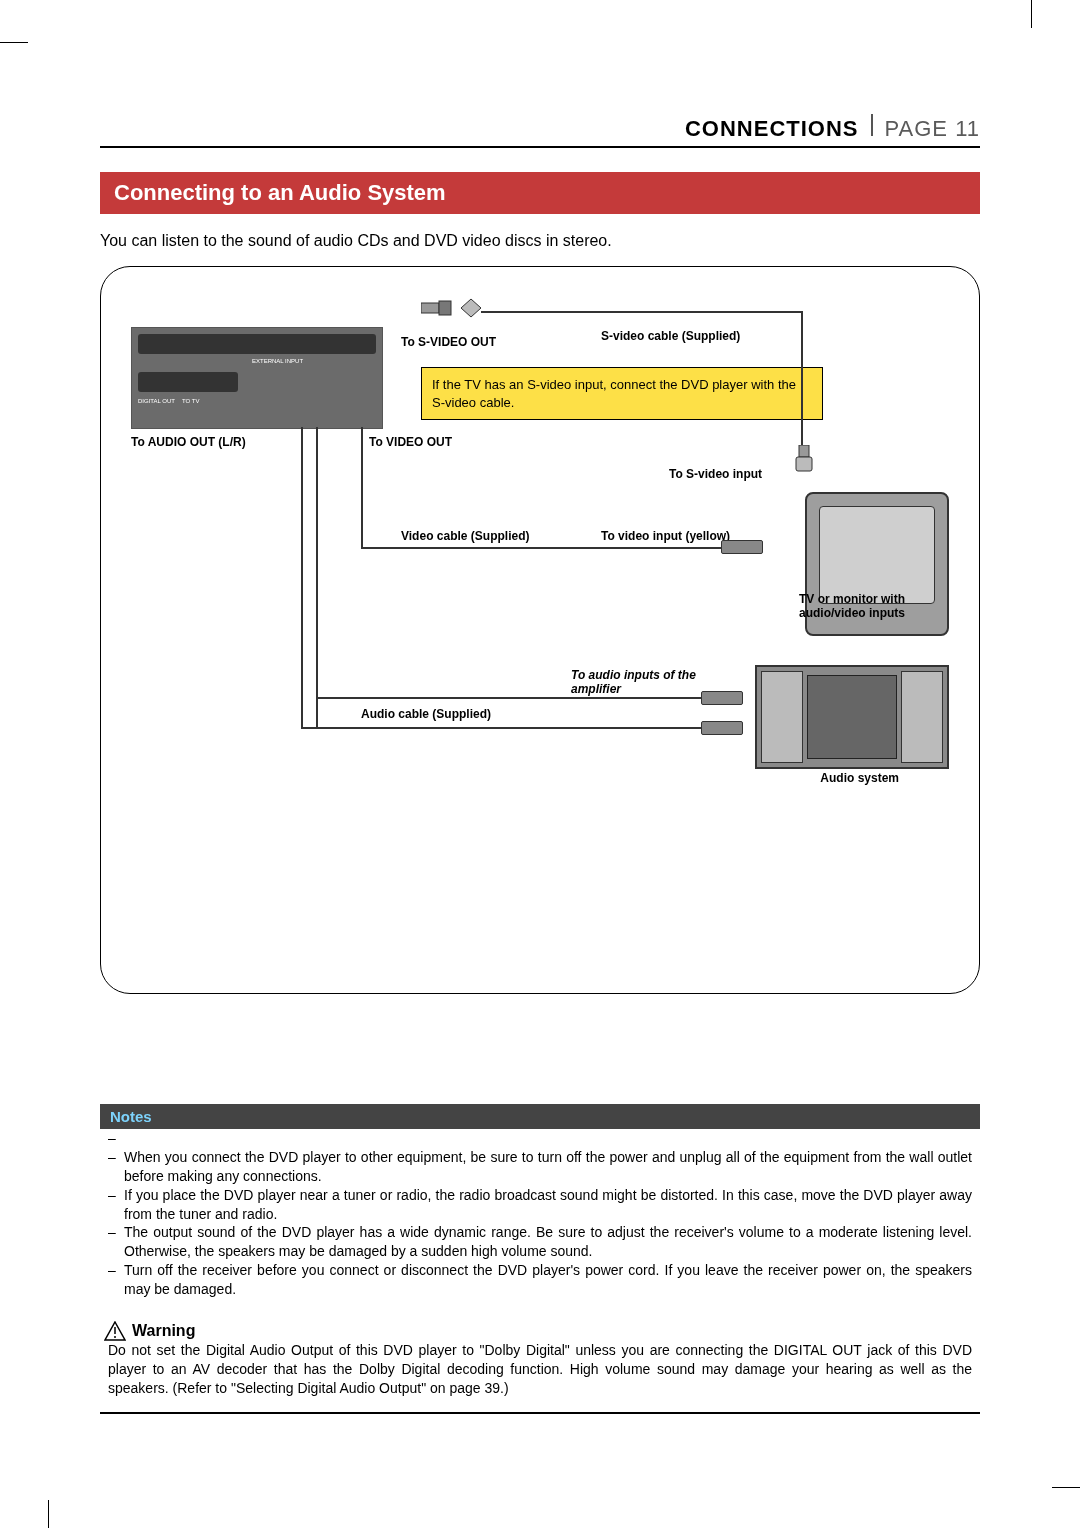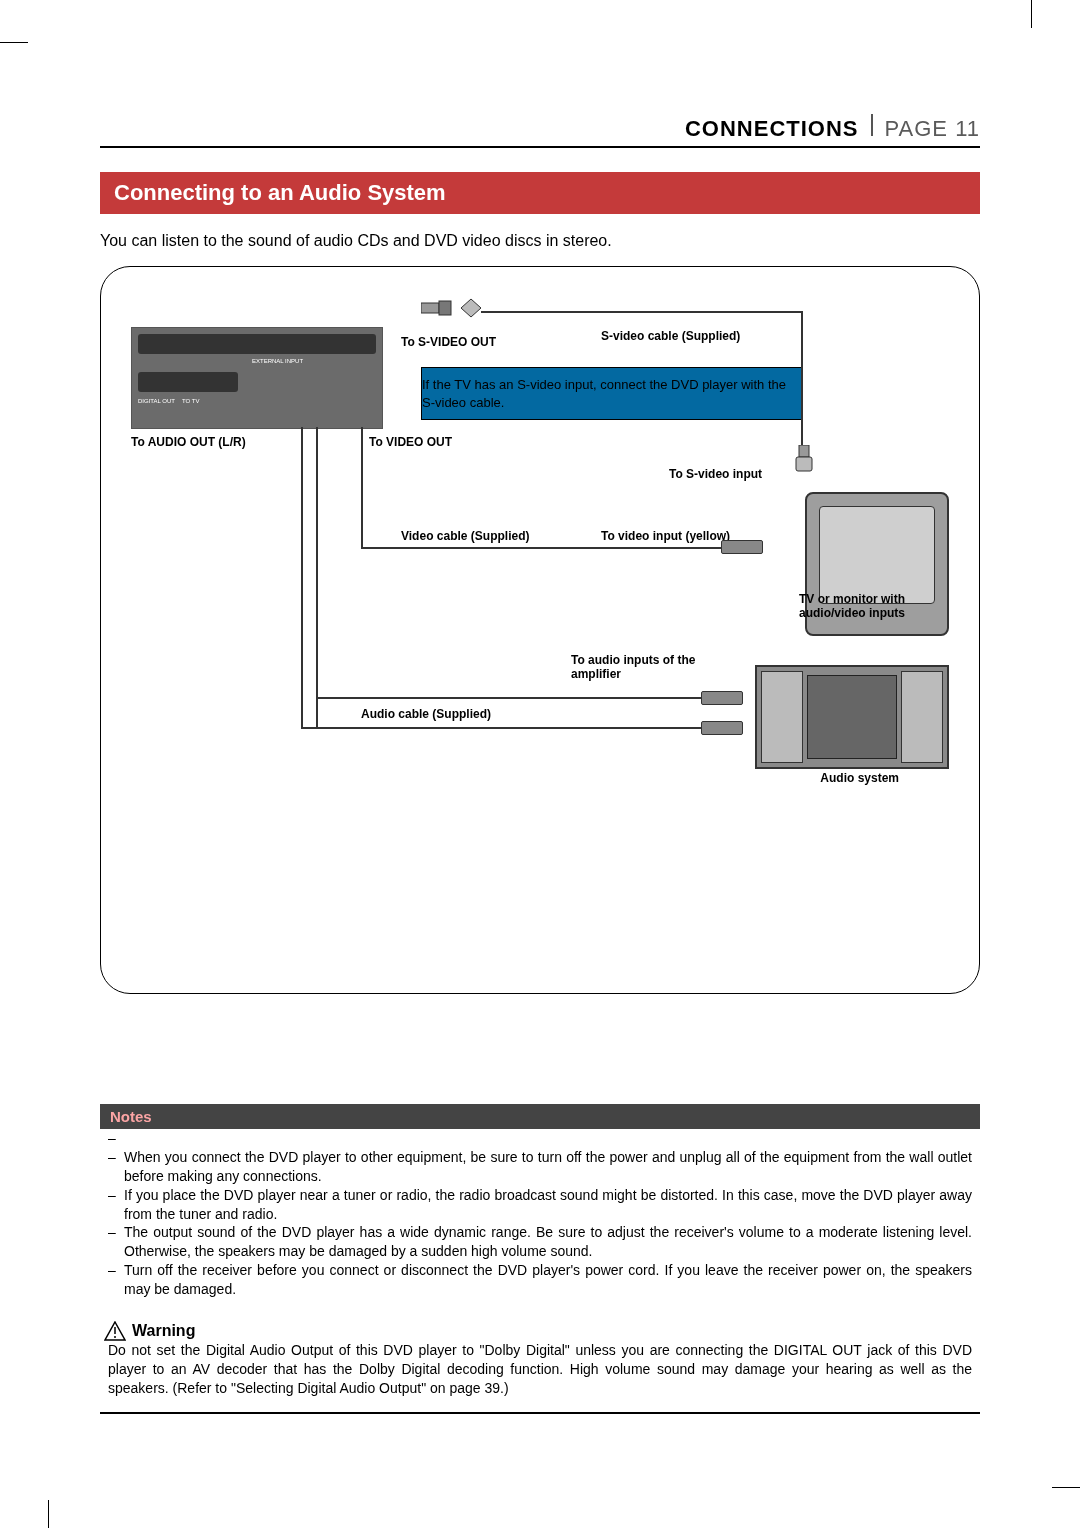--- a/index.html
+++ b/index.html
@@ -10,21 +10,21 @@
   .crop-tr-v { position:absolute; top:0; right:48px; width:1px; height:28px; background:#000; }
   .header-row { display:flex; justify-content:flex-end; align-items:baseline; border-bottom:2px solid #000; padding-bottom:4px; margin-bottom:24px;margin-top:24px; }
   .header-sec { font-weight:700; letter-spacing:1px; font-size:22px; }
   .header-div { width:2px; background:#555; height:22px; margin:0 12px; display:inline-block; }
   .header-page { font-size:22px; color:#5a5a5a; letter-spacing:1px; }
   .title-bar { background:#c43a3a; color:#fff; font-weight:700; font-size:22px; padding:8px 14px; margin-bottom:18px; }
   .intro { font-weight:400; font-size:16px; margin-bottom:16px; }
   .diagram-box { position:relative; border:1.5px solid #000; border-radius:30px; height:728px; width:100%; box-sizing:border-box; font-size:12px; font-weight:700; }
   .diagram-box * { position:absolute; }
   .rear-panel { left:30px; top:60px; width:250px; height:100px; border:1px solid #555; background:#6b6b6b; }
-  .info-box { left:320px; top:100px; width:380px; padding:8px 0; border:1px solid #000; font-weight:400; font-size:13px; line-height:1.35; background:#0369a1; }
+  .info-box { left:320px; top:100px; width:380px; padding:8px 10px; border:1px solid #000; font-weight:400; font-size:13px; line-height:1.35; background:#fde047; }
   .lbl { font-size:12px; font-weight:700; white-space:nowrap; }
   .tv-box { right:30px; top:225px; width:140px; height:140px; border:2px solid #333; border-radius:8px; background:#9e9e9e; }
   .tv-screen { left:12px; top:12px; right:12px; bottom:30px; background:#cfcfcf; border:1px solid #333; border-radius:4px; }
   .audio-sys { right:30px; top:398px; width:190px; height:100px; border:2px solid #333; background:#8a8a8a; }
   .speaker-l, .speaker-r { top:4px; width:40px; bottom:4px; background:#bbb; border:1px solid #333; }
   .speaker-l { left:4px; } .speaker-r { right:4px; }
   .amp-center { left:50px; right:50px; top:8px; bottom:8px; background:#666; border:1px solid #222; }
   .svideo-plug-top { left:320px; top:30px; width:60px; height:22px; }
   .cable-v { width:2px; background:#333; }
   .cable-h { height:2px; background:#333; }
@@ -106,35 +106,35 @@
 
     <span class="lbl" style="left:300px; top:262px;">Video cable (Supplied)</span>
     <span class="lbl" style="left:500px; top:262px;">To video input (yellow)</span>
     <div class="plug" style="left:620px; top:273px;"></div>
 
     <div class="tv-box">
       <div class="tv-screen"></div>
     </div>
     <span class="lbl" style="right:30px; top:325px; text-align:left; width:150px; white-space:normal;">TV or monitor with audio/video inputs</span>
 
-    <span class="lbl" style="left:470px; top:386px; width:140px; white-space:normal;">To audio inputs of the amplifier</span>
+    <span class="lbl" style="left:470px; top:401px; width:140px; white-space:normal;font-style:italic;">To audio inputs of the amplifier</span>
     <span class="lbl" style="left:260px; top:440px;">Audio cable (Supplied)</span>
     <div class="plug" style="left:600px; top:424px;"></div>
     <div class="plug" style="left:600px; top:454px;"></div>
 
     <div class="audio-sys">
       <div class="speaker-l"></div>
       <div class="speaker-r"></div>
       <div class="amp-center"></div>
     </div>
     <span class="lbl" style="right:80px; top:504px;">Audio system</span>
   </div>
 
   <div style="display:flex; align-items:stretch; margin-top:110px;">
-    <div style="background:#444; color:#fca5a5; font-weight:700; font-size:15px; padding:4px 18px 4px 10px;">Notes</div>
+    <div style="background:#444; color:#7dd3fc; font-weight:700; font-size:15px; padding:4px 18px 4px 10px;">Notes</div>
     <div style="flex:1; background:#444;"></div>
   </div>
   <div class="notes-body">
     <div class="bullet-row">
         <span class="dash">–</span>
       </div>
     <div class="bullet-row">
         <span class="dash">–</span>
         <span>When you connect the DVD player to other equipment, be sure to turn off the power and unplug all of the equipment from the wall outlet before making any connections.</span>
       </div>

